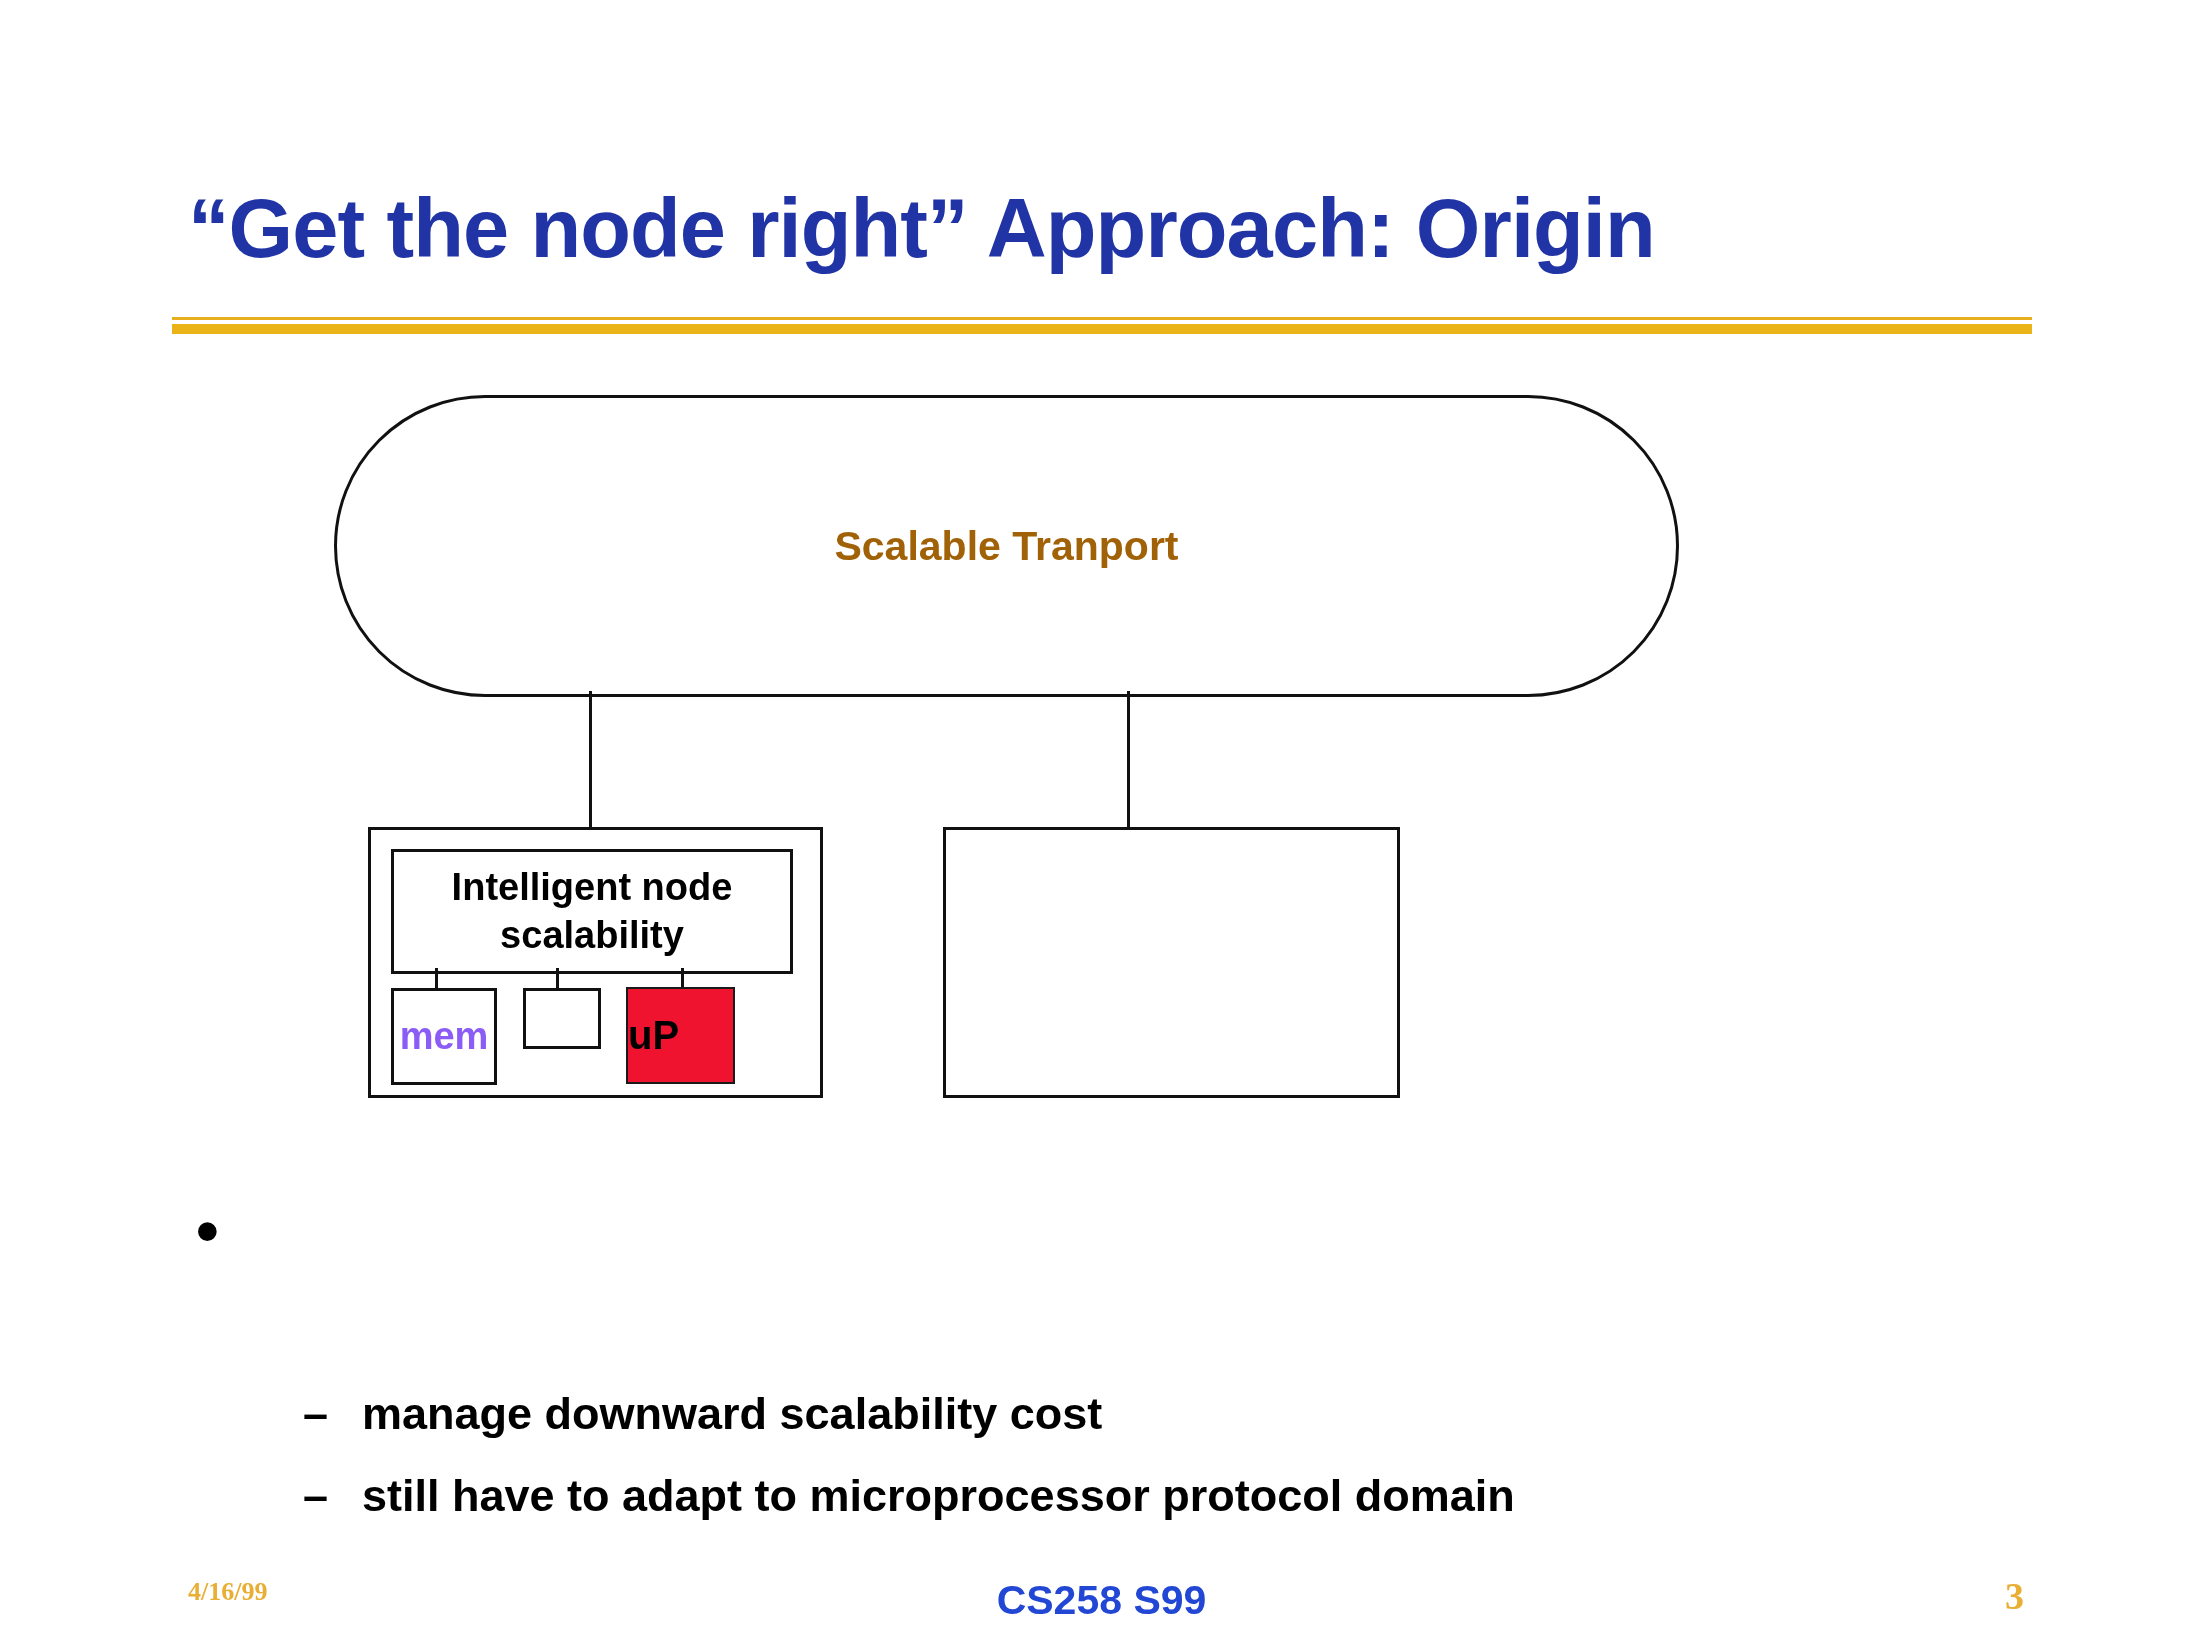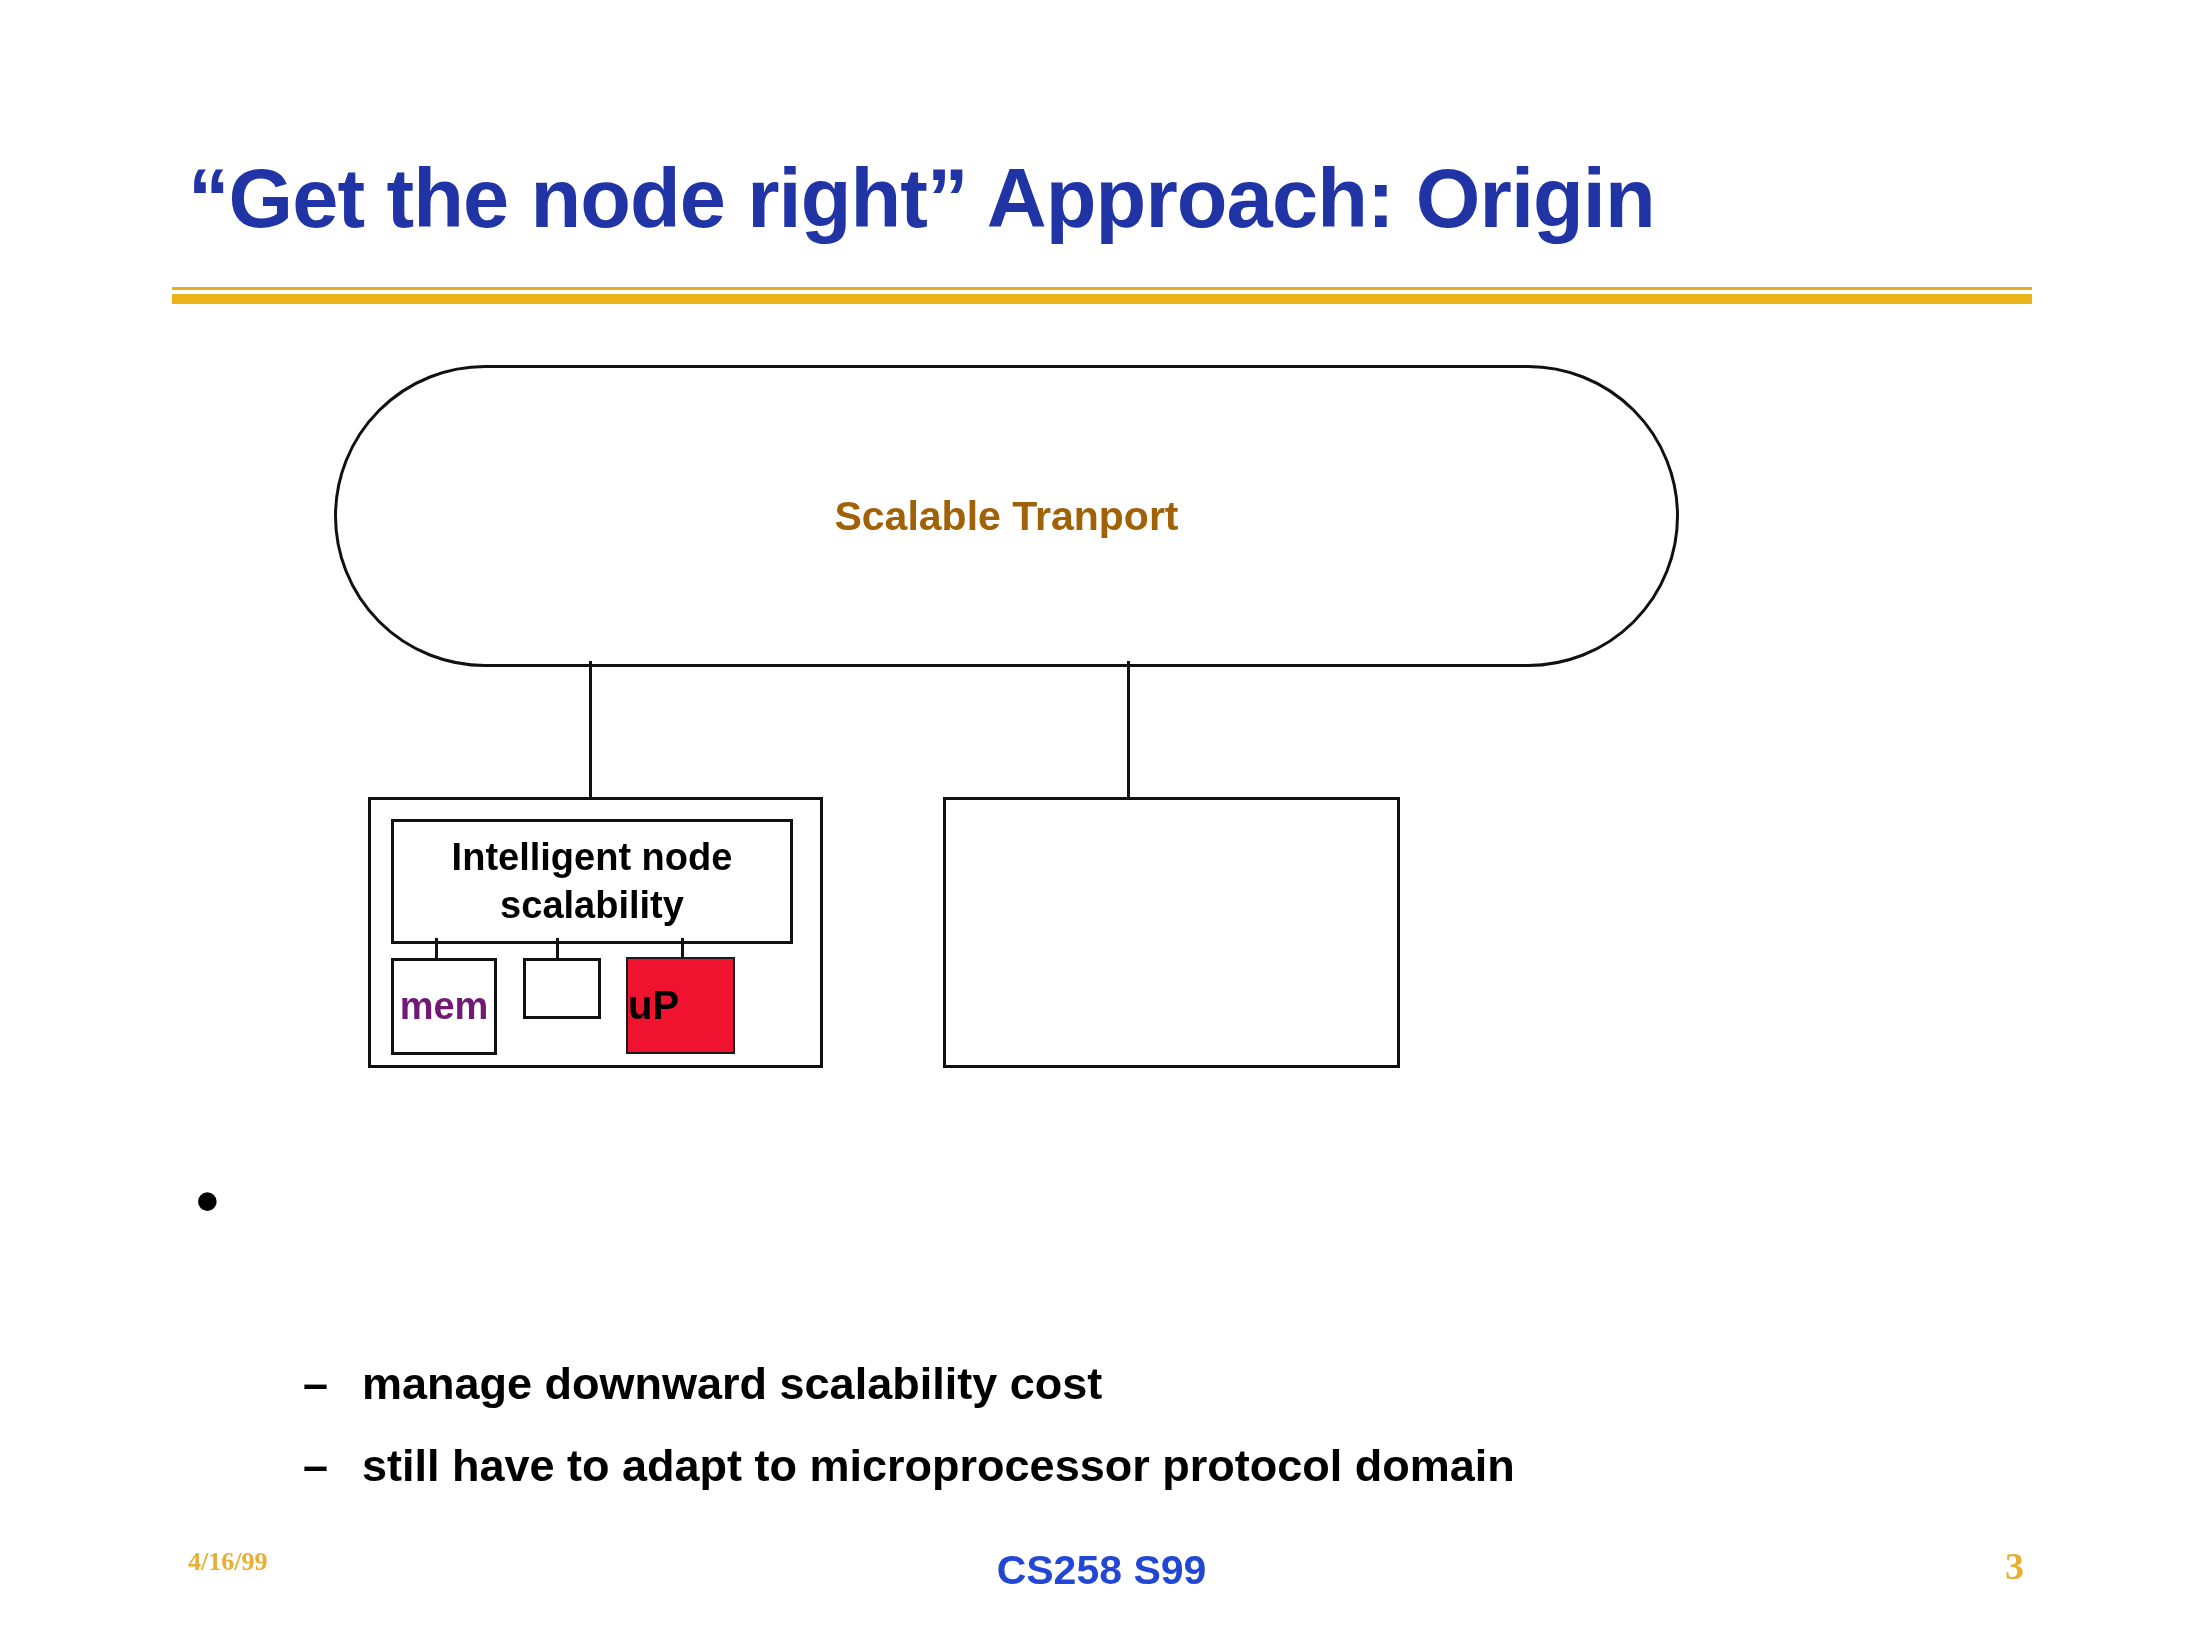--- a/index.html
+++ b/index.html
@@ -4,21 +4,21 @@
 <style>
   html, body { margin: 0; padding: 0; background: #ffffff; }
   #slide {
     position: relative;
     width: 2203px;
     height: 1652px;
     background: #ffffff;
     font-family: "Liberation Sans", sans-serif;
     overflow: hidden;
   }
-  .abs { position: absolute; }
+  .abs { position: absolute; margin-top: 30px; }
 
   
   #title {
     left: 188px; top: 151px;
     width: 1893px;
     font-size: 83px;
     font-weight: bold;
     color: #2134A6;
     letter-spacing: -0.9px;
     white-space: nowrap;
@@ -66,21 +66,21 @@
   #stub-mem   { left: 435px; }
   #stub-small { left: 556px; }
   #stub-up    { left: 681px; }
 
   #mem-box {
     left: 391px; top: 958px;
     width: 100px; height: 91px;
     border: 3.4px solid #111; background: #fff;
     display: flex; align-items: center; justify-content: center;
   }
-  #mem-box .lbl { font-size: 38px; font-weight: bold; color: #701a75; }
+  #mem-box .lbl { font-size: 38px; font-weight: bold; color: #8b5cf6; }
 
   #small-box {
     left: 523px; top: 958px;
     width: 72px; height: 55px;
     border: 3.4px solid #111; background: #fff;
   }
 
   #up-box {
     left: 626px; top: 957px;
     width: 105px; height: 93px;

